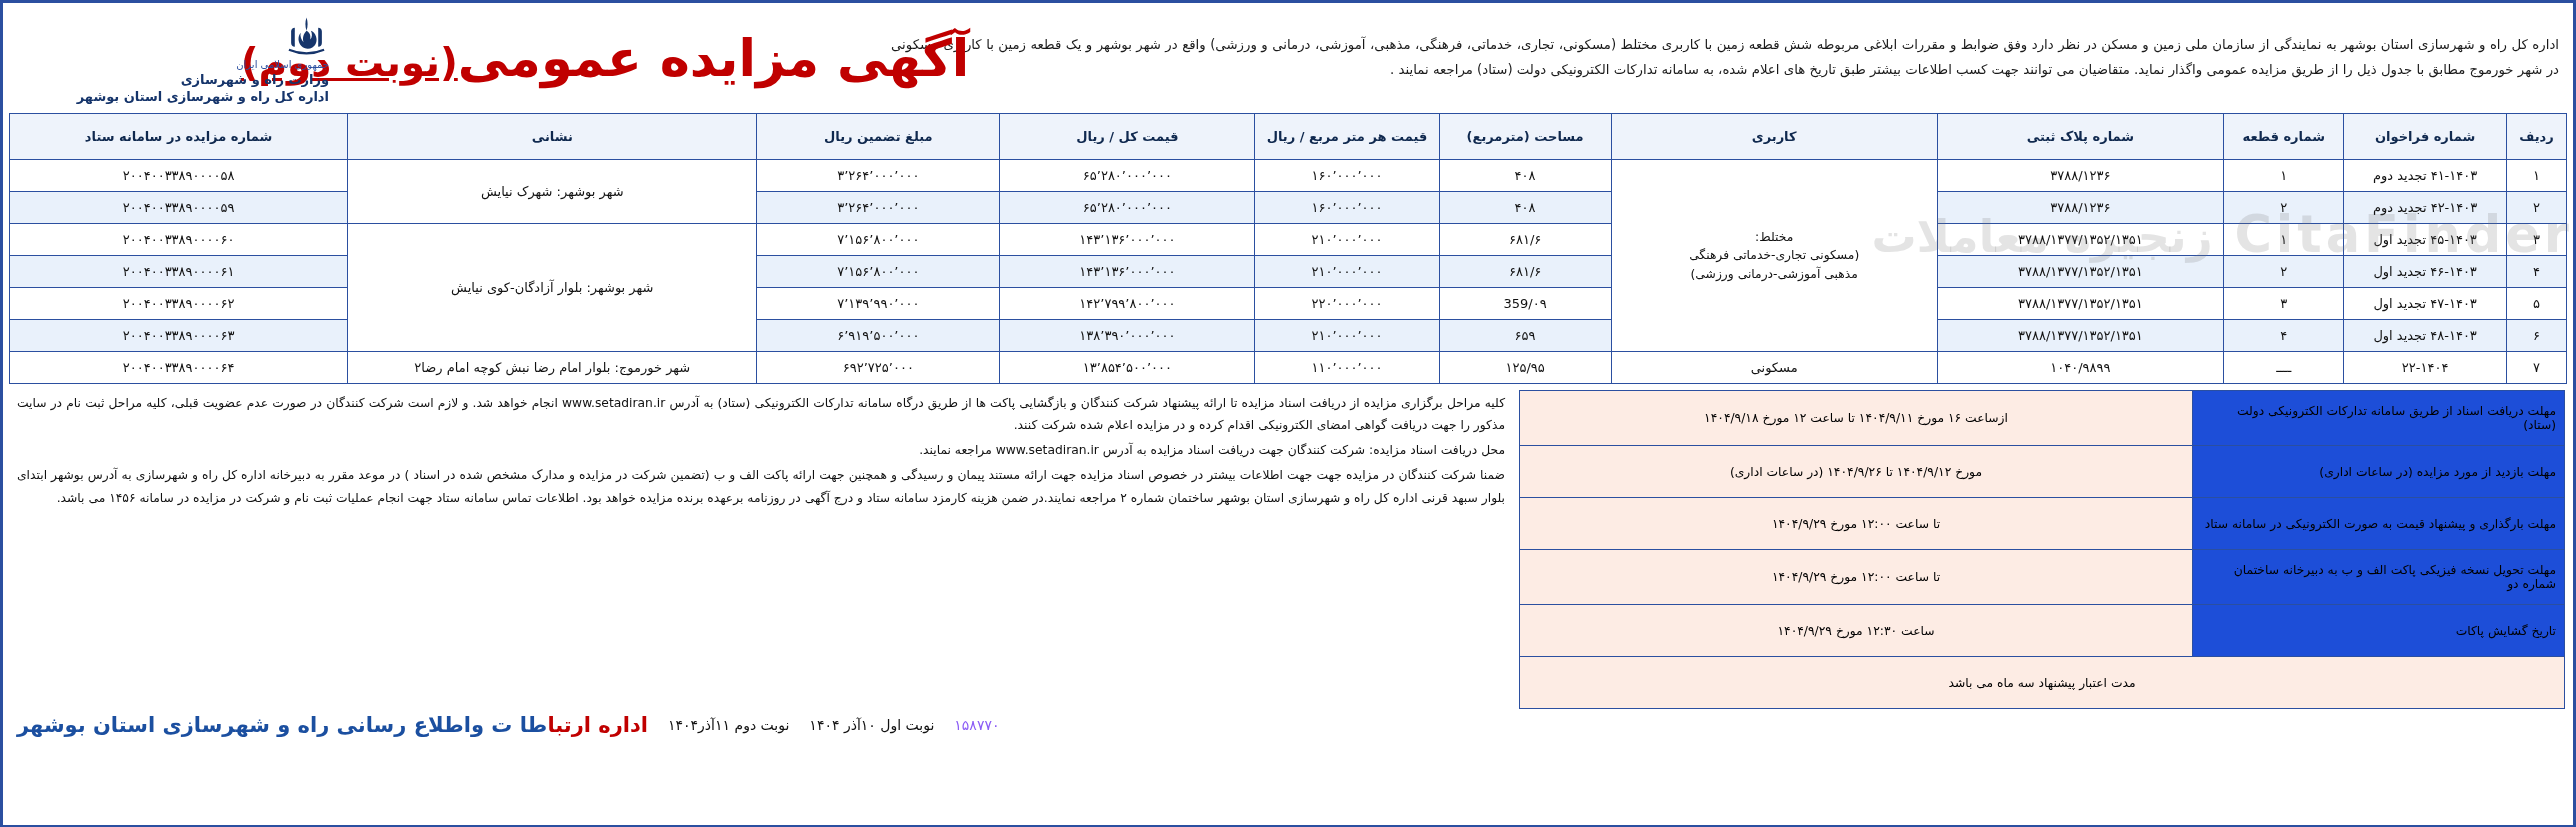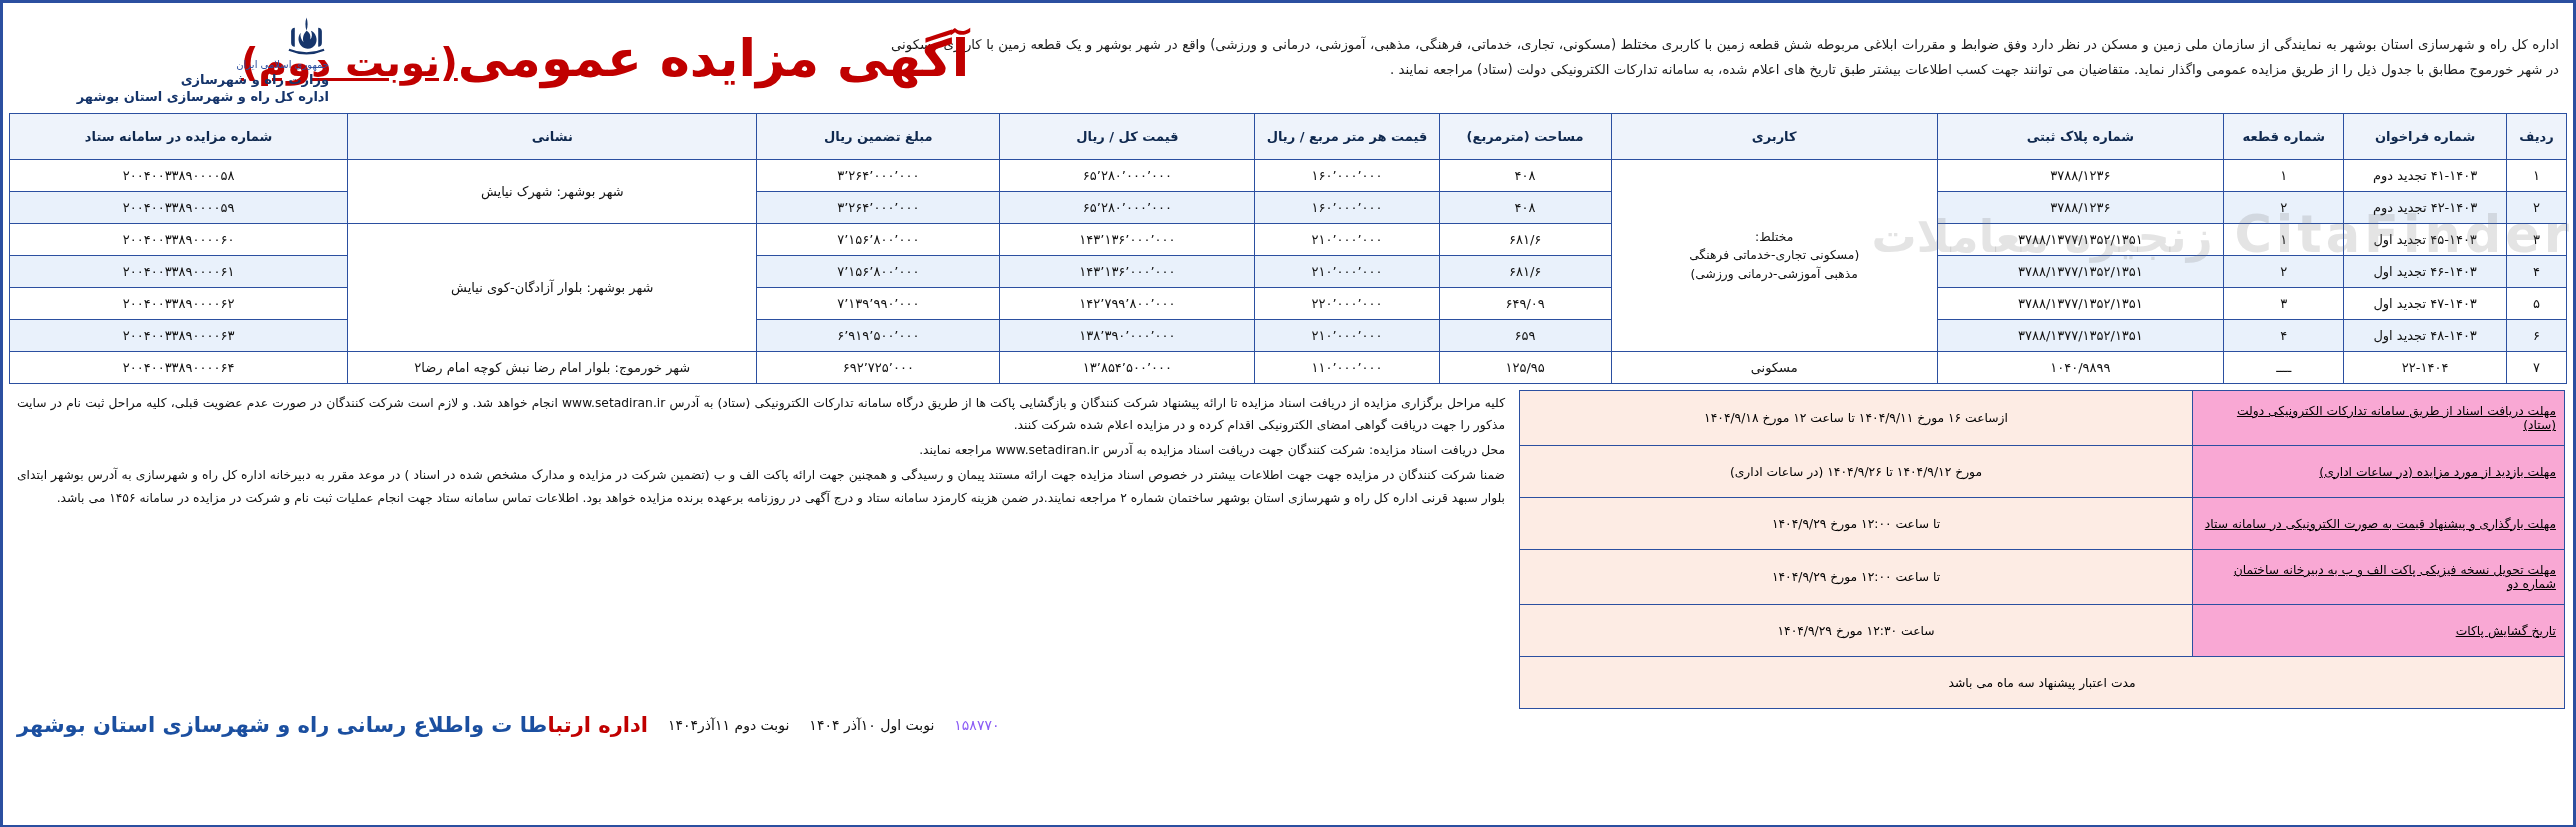--- a/index.html
+++ b/index.html
@@ -68,21 +68,21 @@
     padding:2px 6px 0 6px;
   }
   .notes p{margin:0 0 3px 0;}
   .dates{width:1046px;}
   table.dates{
     width:100%;border-collapse:collapse;font-size:12.3px;table-layout:fixed;
   }
   table.dates td{
     border:1px solid #2b4fa0;padding:13px 8px;height:25px;vertical-align:middle;
   }
-  table.dates td.lbl{background:#f9a8d4;text-align:right;width:355px;text-decoration:underline;}
+  table.dates td.lbl{background:#1d4ed8;text-align:right;width:355px;}
   table.dates td.val{background:#fdece4;text-align:center;}
   table.dates td.full{background:#fdece4;text-align:center;}
   
   .footer{
     display:flex;flex-direction:row-reverse;align-items:center;
     padding:4px 14px 0 14px;gap:20px;
   }
   .footer .brand{
     color:#c00000;font-size:21px;font-weight:bold;white-space:nowrap;
   }
@@ -200,21 +200,21 @@
           <td>۱۴۳٬۱۳۶٬۰۰۰٬۰۰۰</td>
           <td>۷٬۱۵۶٬۸۰۰٬۰۰۰</td>
           <td>۲۰۰۴۰۰۳۳۸۹۰۰۰۰۶۱</td>
         </tr>
 
         <tr>
           <td>۵</td>
           <td>۴۷-۱۴۰۳ تجدید اول</td>
           <td>۳</td>
           <td>۳۷۸۸/۱۳۷۷/۱۳۵۲/۱۳۵۱</td>
-          <td>۶۴۹/۰۹</td>
+          <td>359/۰۹</td>
           <td>۲۲۰٬۰۰۰٬۰۰۰</td>
           <td>۱۴۲٬۷۹۹٬۸۰۰٬۰۰۰</td>
           <td>۷٬۱۳۹٬۹۹۰٬۰۰۰</td>
           <td>۲۰۰۴۰۰۳۳۸۹۰۰۰۰۶۲</td>
         </tr>
 
         <tr class="alt">
           <td>۶</td>
           <td>۴۸-۱۴۰۳ تجدید اول</td>
           <td>۴</td>

